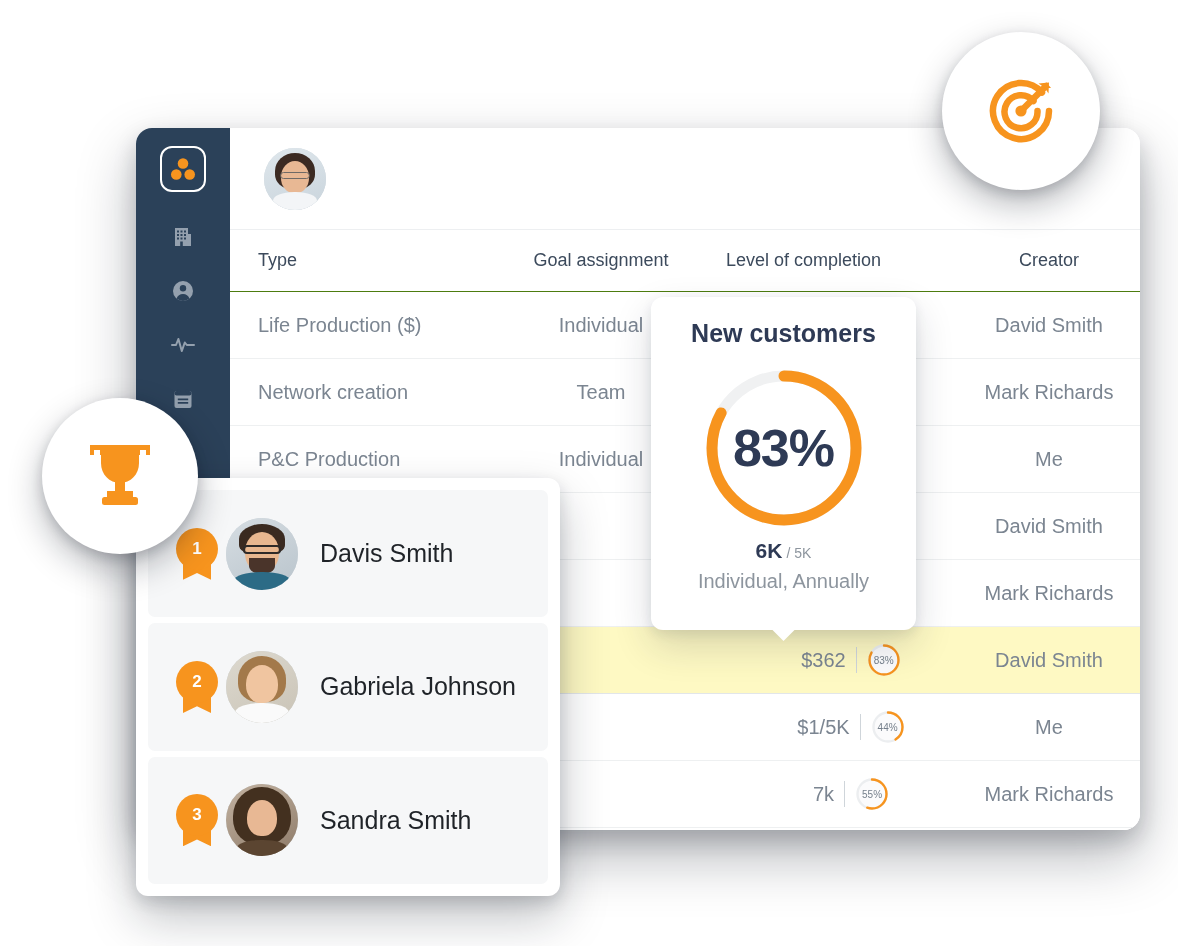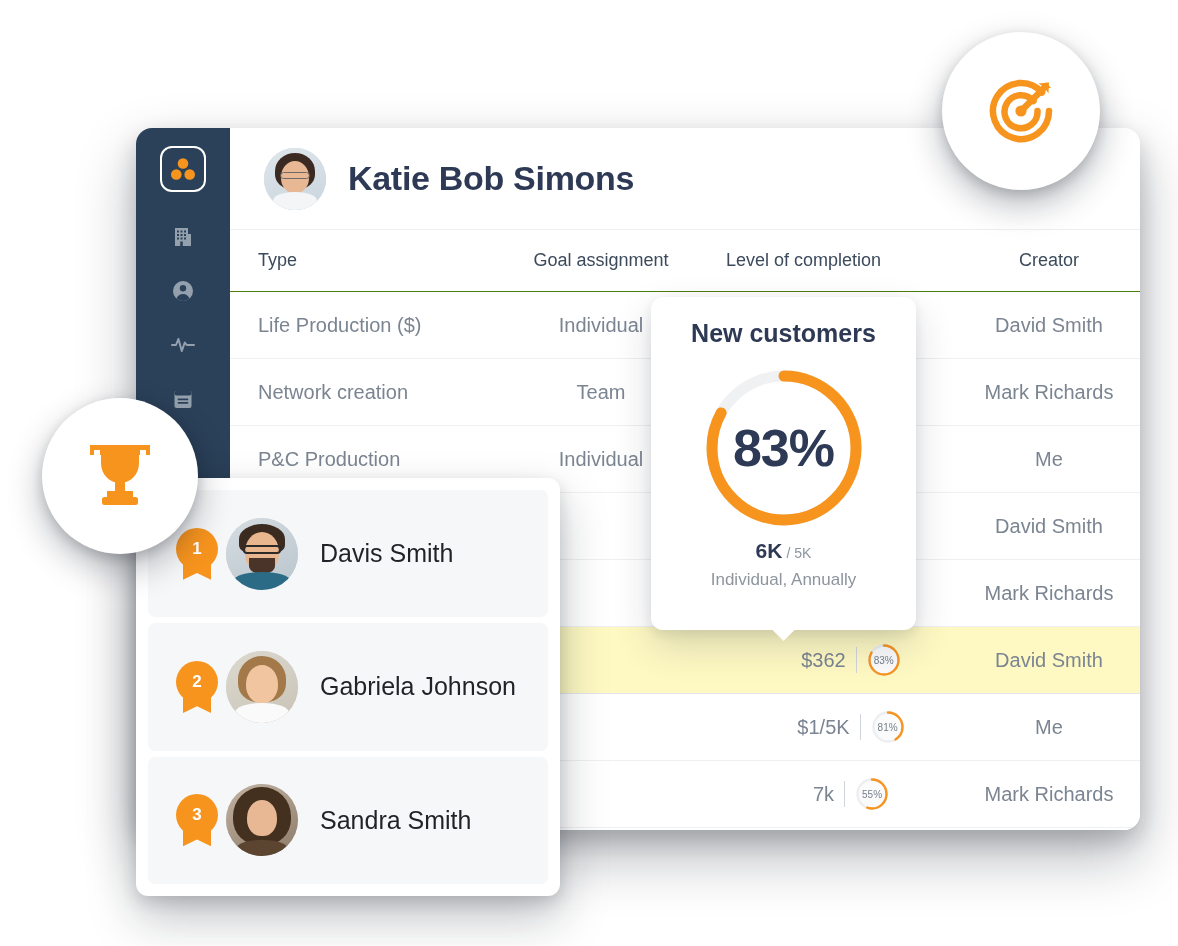--- a/index.html
+++ b/index.html
@@ -121,21 +121,21 @@
   .donut-wrap { position: relative; width: 170px; height: 170px; margin: 15px auto 0; }
   .donut-wrap svg { position: absolute; inset: 0; }
   .donut-pct {
     position: absolute; inset: 0;
     display: flex; align-items: center; justify-content: center;
     font-size: 52px; font-weight: bold; color: #2e3a55; letter-spacing: -1px;
   }
   .goal-nums { margin-top: 6px; font-size: 0; }
   .goal-nums .big { font-size: 21px; font-weight: bold; color: #2e3a55; }
   .goal-nums .small { font-size: 14px; color: #8d959e; margin-left: 4px; }
-  .goal-sub { margin-top: 7px; font-size: 17px; color: #8d959e; }
+  .goal-sub { margin-top: 7px; font-size: 20px; color: #8d959e; }
 
   
   .leader-card {
     position: absolute;
     left: 136px; top: 478px;
     width: 424px; height: 418px;
     background: #ffffff;
     border-radius: 12px;
     box-shadow: 0 22px 48px rgba(14,22,36,.26), 0 6px 16px rgba(14,22,36,.14);
     padding: 12px 12px;
@@ -259,21 +259,20 @@
       <header class="page-header">
         <div class="avatar-lg">
           <div class="face">
             <div class="bg" style="background:linear-gradient(160deg,#dfe7ec 0%,#c9d4dc 100%)"></div>
             <div class="hair" style="top:5px;width:40px;height:36px;background:#3b2a22;border-radius:50% 50% 40% 40%"></div>
             <div class="head" style="top:13px;width:28px;height:32px;background:#e8b894"></div>
             <div class="body" style="bottom:0;width:44px;height:18px;background:#f3f5f7"></div>
             <div style="position:absolute;left:16px;top:24px;width:30px;height:7px;border:1.4px solid #6f6a66;border-radius:4px"></div>
           </div>
         </div>
-        <h1 class="page-title">Katie Bob Simons</h1>
       </header>
 
       <div class="tbl">
         <div class="thead">
           <div class="c-type">Type</div>
           <div class="c-goal">Goal assignment</div>
           <div class="c-level">Level of completion</div>
           <div class="c-crea">Creator</div>
         </div>
         <div id="rows">
@@ -327,21 +326,21 @@
               <div class="c-type"></div>
               <div class="c-goal"></div>
               <div class="c-level">
                 <span class="lvl-val">$1/5K</span>
                 <span class="lvl-div"></span>
                 <span class="mini-donut">
                   <svg viewBox="0 0 34 34">
                     <circle cx="17" cy="17" r="14.5" fill="#fbfbfc" stroke="#eceef0" stroke-width="2.4"></circle>
                     <circle cx="17" cy="17" r="14.5" fill="none" stroke="#f7941e" stroke-width="2.4" stroke-linecap="round" stroke-dasharray="37.4 91.1" transform="rotate(-90 17 17)"></circle>
                   </svg>
-                  <span>81%</span>
+                  <span>44%</span>
                 </span>
               </div>
               <div class="c-crea">Me</div>
             </div>
             <div class="trow">
               <div class="c-type"></div>
               <div class="c-goal"></div>
               <div class="c-level">
                 <span class="lvl-val">7k</span>
                 <span class="lvl-div"></span>

